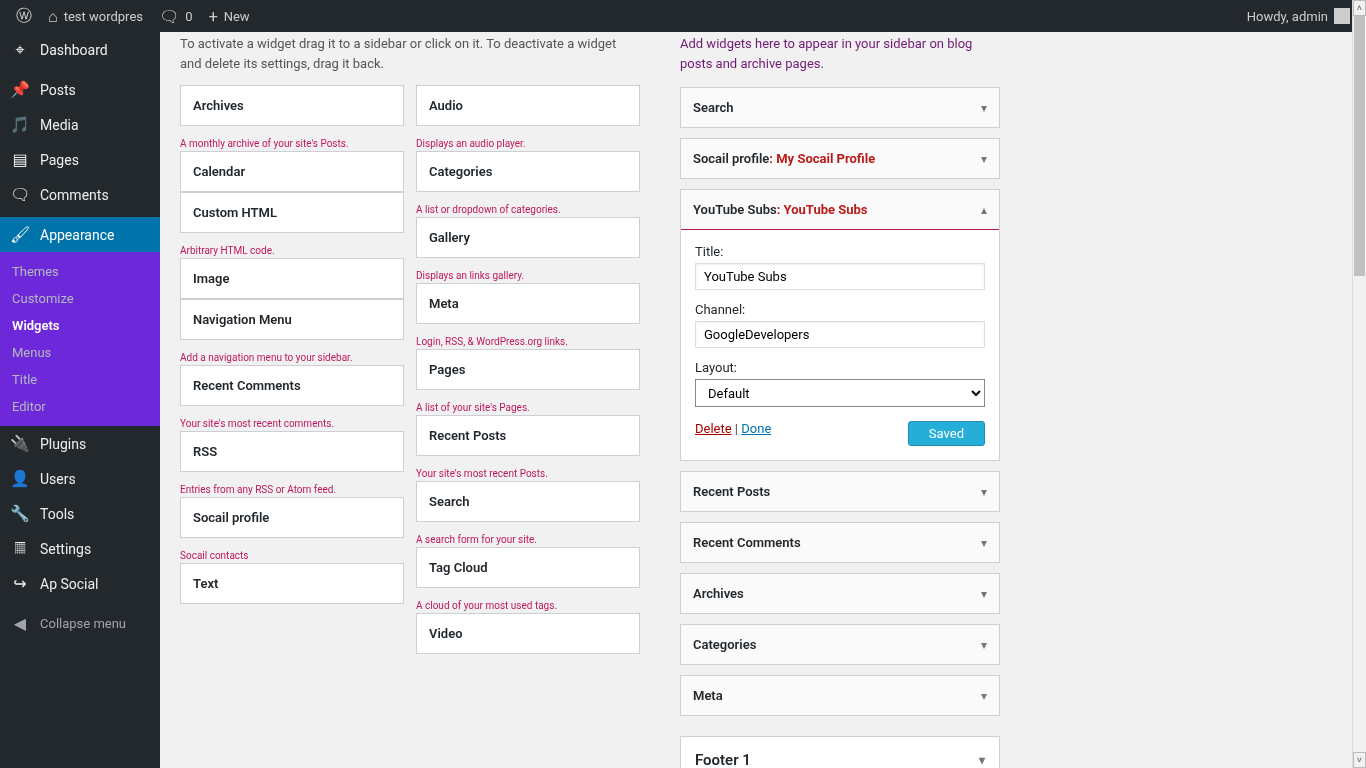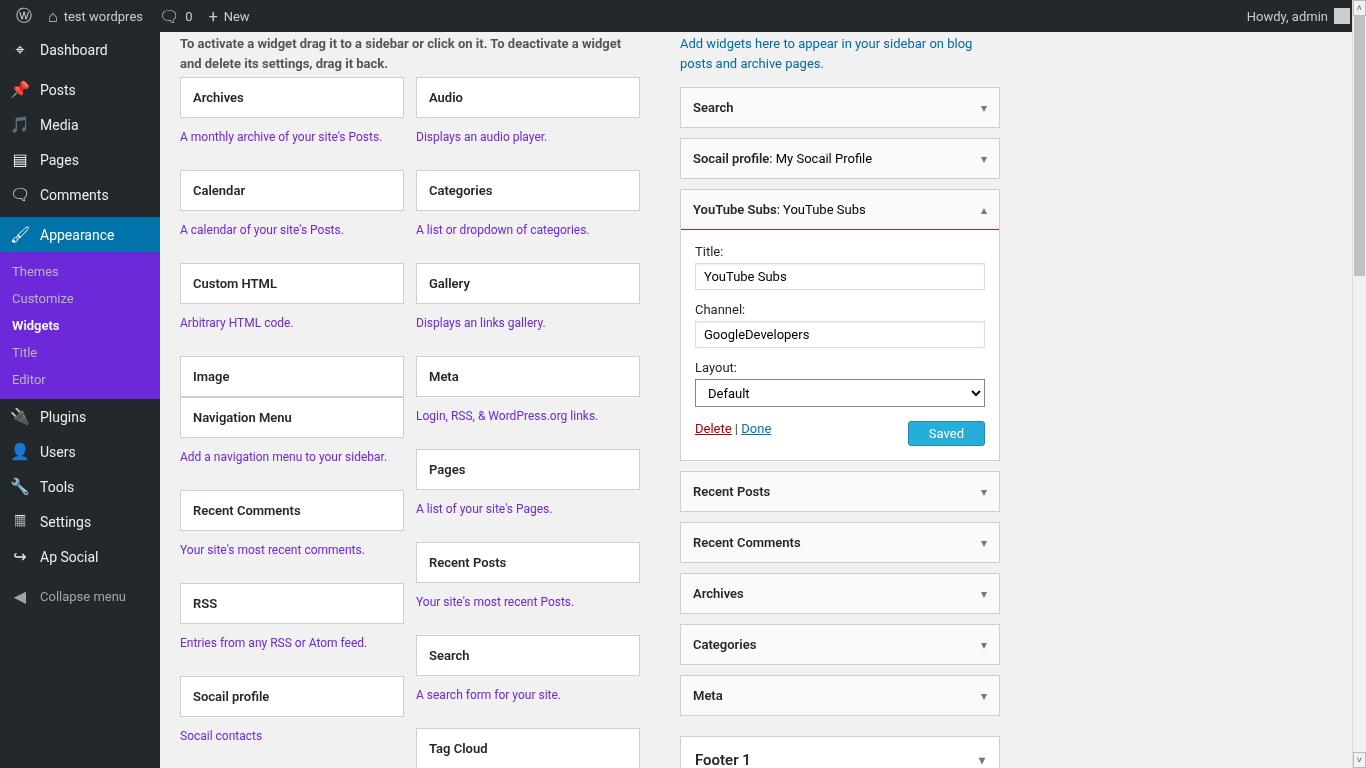--- a/index.html
+++ b/index.html
@@ -23,32 +23,32 @@
 .submenu { background: #6d28d9; padding: 6px 0; }
 .submenu-item { padding: 6px 12px; font-size: 13px; color: #b4b9be; cursor: pointer; }
 .submenu-item.current { color: #fff; font-weight: 600; }
 .collapse-item { display: flex; align-items: center; gap: 10px; padding: 8px 10px; color: #a0a5aa; cursor: pointer; font-size: 13px; }
 
 
 .content { position: absolute; top: 32px; left: 160px; right: 14px; bottom: 0; overflow: hidden; padding: 0 20px; }
 .columns { display: flex; gap: 40px; }
 .col-left { width: 460px; }
 .col-right { width: 320px; }
-.intro-text { color: #555; font-size: 13px; line-height: 1.5; margin-bottom: 4px; margin-top: 2px; font-weight: bold; }
+.intro-text { color: #555; font-size: 13px; line-height: 1.5; margin-bottom: 12px; margin-top: 2px; }
 .widgets-grid { display: flex; gap: 12px; }
 .widgets-col { flex: 1; display: flex; flex-direction: column; }
 .widget-avail { background: #fff; border: 1px solid #ccd0d4; padding: 12px; font-size: 13px; font-weight: 600; color: #23282d; cursor: pointer; }
-.widget-desc { font-size: 12px; color: #6d28d9; padding: 10px 0 24px 0; line-height: 1.5; }
-
-.sidebar-desc { color: #0369a1; font-size: 13px; line-height: 1.5; margin-bottom: 14px; margin-top: 2px;}
+.widget-desc { font-size: 10px; color: #be185d; padding: 10px 0 0 0; line-height: 1.5; }
+
+.sidebar-desc { color: #701a75; font-size: 13px; line-height: 1.5; margin-bottom: 14px; margin-top: 2px;}
 
 .widget-box { background: #fafafa; border: 1px solid #ccd0d4; margin-bottom: 10px; }
 .widget-head { display: flex; justify-content: space-between; align-items: center; padding: 12px; cursor: pointer; font-size: 13px; }
 .widget-head-title { font-weight: 600; color: #23282d; }
-.widget-head-sub { font-weight: 400; color: #000000; }
+.widget-head-sub { font-weight: 700; color: #b91c1c; }
 .chev { color: #72777c; font-size: 12px; }
 .widget-body { background: #fff; border-top: 1px solid #be185d; padding: 14px; }
 .field-label { font-size: 13px; color: #23282d; margin-bottom: 4px; display: block; }
 .field-input { width: 100%; border: 1px solid #ddd; padding: 5px 8px; font-size: 13px; margin-bottom: 12px; background: #fff; box-shadow: inset 0 1px 2px rgba(0,0,0,.07); }
 .field-select { width: 100%; border: 1px solid #7e8993; padding: 3px 24px 3px 8px; font-size: 13px; margin-bottom: 14px; background: #fff; height: 28px; }
 .widget-actions { display: flex; justify-content: space-between; align-items: flex-start; }
 .action-links { font-size: 13px; }
 .action-links a { text-decoration: underline; }
 .lnk-delete { color: #a00; }
 .lnk-done { color: #0073aa; }
@@ -119,20 +119,21 @@
       </div>
     <div class="menu-sep"></div>
     <div class="menu-item active">
         <span class="menu-icon">🖌</span>
         <span>Appearance</span>
       </div>
     <div class="submenu">
       <div class="submenu-item">Themes</div>
       <div class="submenu-item">Customize</div>
       <div class="submenu-item current">Widgets</div>
+      <div class="submenu-item">Menus</div>
       <div class="submenu-item">Title</div>
       <div class="submenu-item">Editor</div>
     </div>
     <div class="menu-item">
         <span class="menu-icon">🔌</span>
         <span>Plugins</span>
       </div>
     <div class="menu-item">
         <span class="menu-icon">👤</span>
         <span>Users</span>
@@ -159,21 +160,20 @@
   <div class="content">
     <div class="columns">
 
       <div class="col-left">
         <div class="intro-text">To activate a widget drag it to a sidebar or click on it. To deactivate a widget and delete its settings, drag it back.</div>
         <div class="widgets-grid">
           <div class="widgets-col" id="avail-left">
               <div class="widget-avail">Archives</div>
               <div class="widget-desc">A monthly archive of your site's Posts.</div>
               <div class="widget-avail">Calendar</div>
-              <div class="widget-desc">A calendar of your site's Posts.</div>
               <div class="widget-avail">Custom HTML</div>
               <div class="widget-desc">Arbitrary HTML code.</div>
               <div class="widget-avail">Image</div>
               <div class="widget-avail">Navigation Menu</div>
               <div class="widget-desc">Add a navigation menu to your sidebar.</div>
               <div class="widget-avail">Recent Comments</div>
               <div class="widget-desc">Your site's most recent comments.</div>
               <div class="widget-avail">RSS</div>
               <div class="widget-desc">Entries from any RSS or Atom feed.</div>
               <div class="widget-avail">Socail profile</div>

